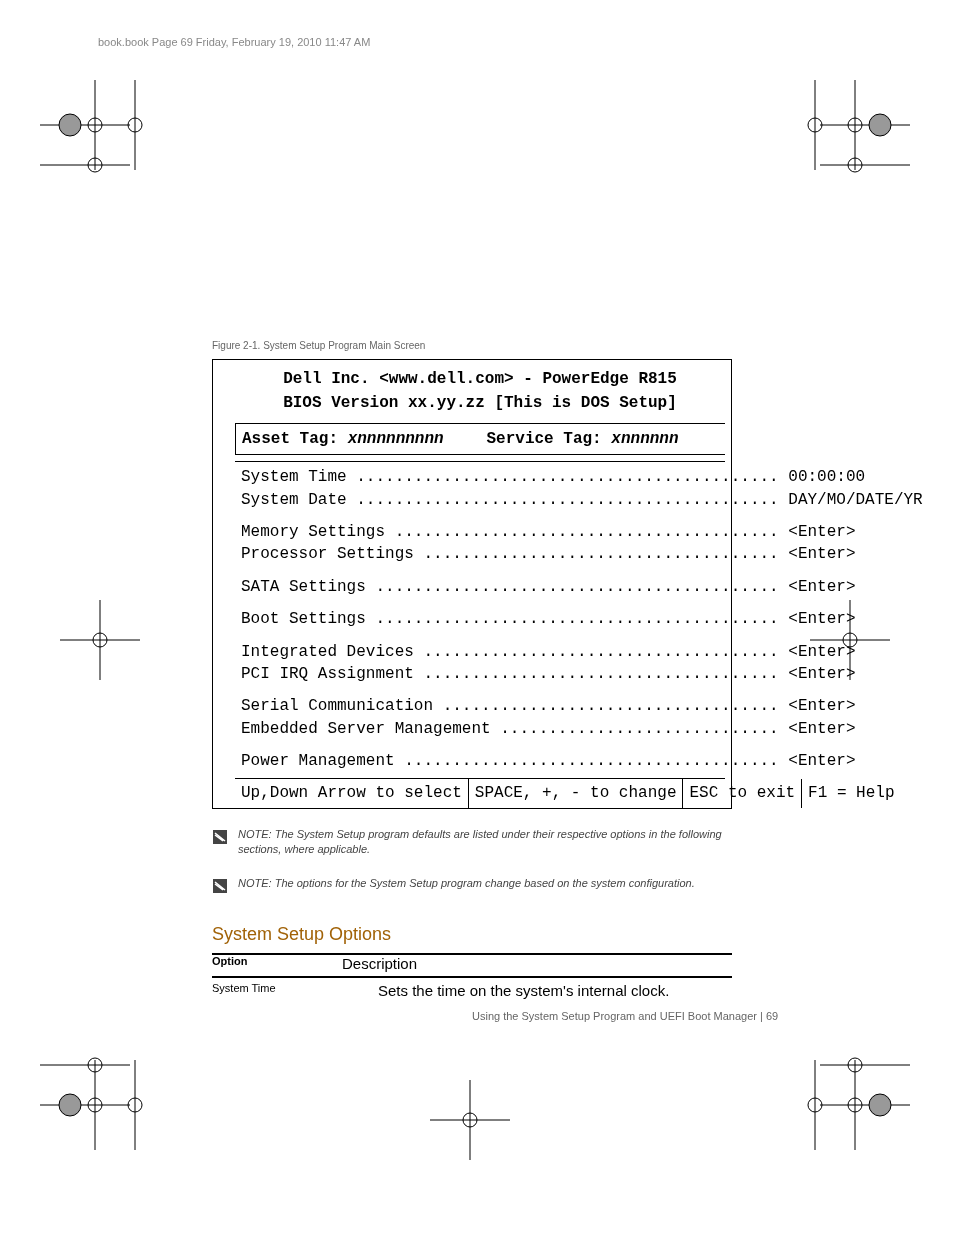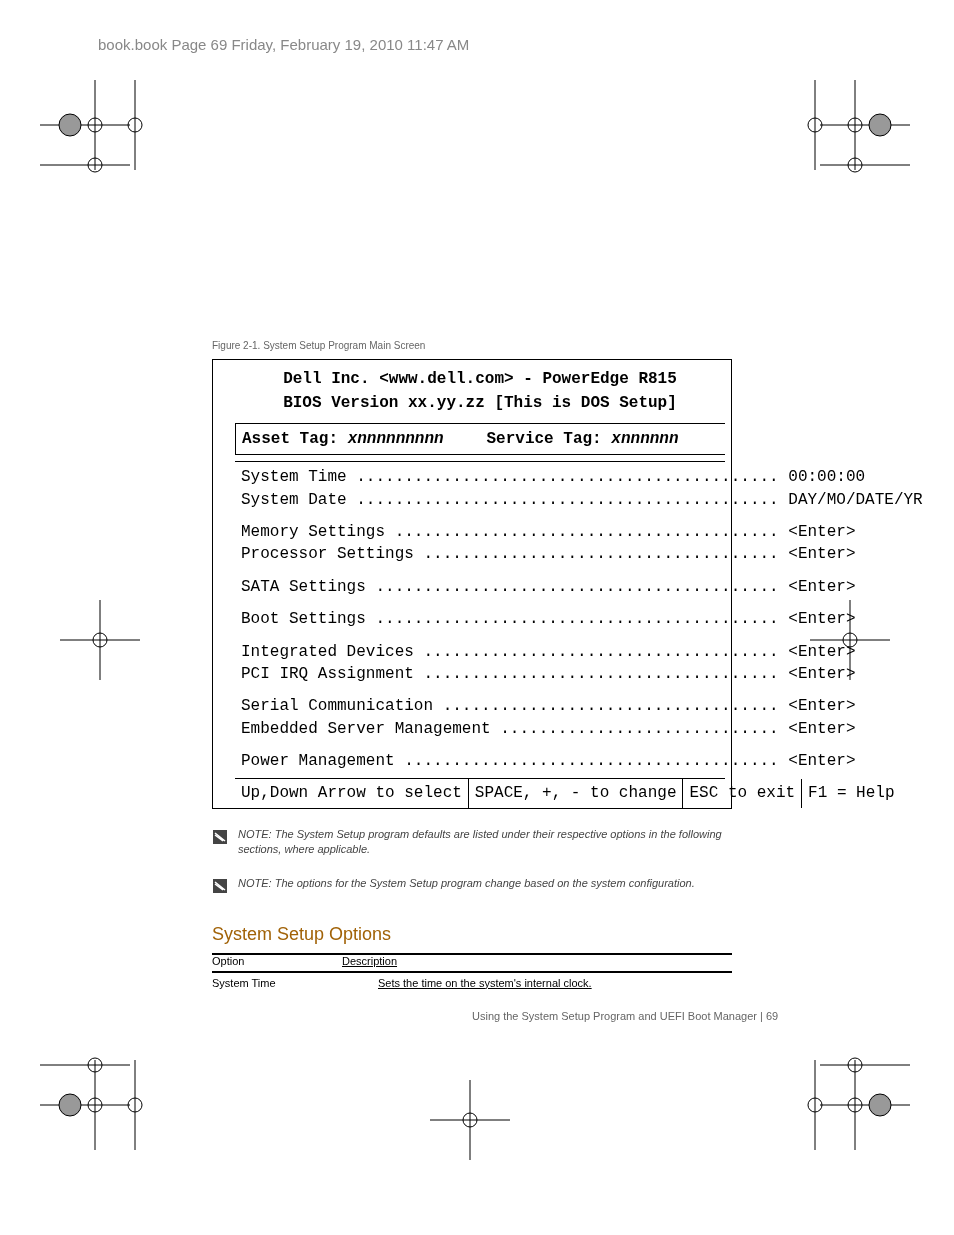--- a/index.html
+++ b/index.html
@@ -107,40 +107,39 @@
   }
   .option-row {
     border-bottom: 1px solid #000;
     padding-bottom: 4px;
     margin-bottom: 4px;
     display: flex;
   }
   .option-label {
     width: 130px;
     font-size: 11px;
-    font-weight: normal;
+    font-weight: bold;
   }
   .option-desc {
     flex: 1;
-    font-size: 11px;
-    text-decoration: underline;
+    font-size: 15px;
   }
   .page-num {
     position: absolute;
     left: 450px;
     top: 1010px;
     font-size: 11px;
     color: #666;
     margin-left: 22px;
   }
   .bookfile {
     position: absolute;
     left: 70px;
     top: 36px;
-    font-size: 15px;
+    font-size: 11px;
     color: #888;
     padding-left: 28px;
   }
 </style>
 </head>
 <body>
 
 <div class="bookfile">book.book  Page 69  Friday, February 19, 2010  11:47 AM</div>
 
 <svg class="crop-mark" style="left:40px;top:80px" width="120" height="120">

